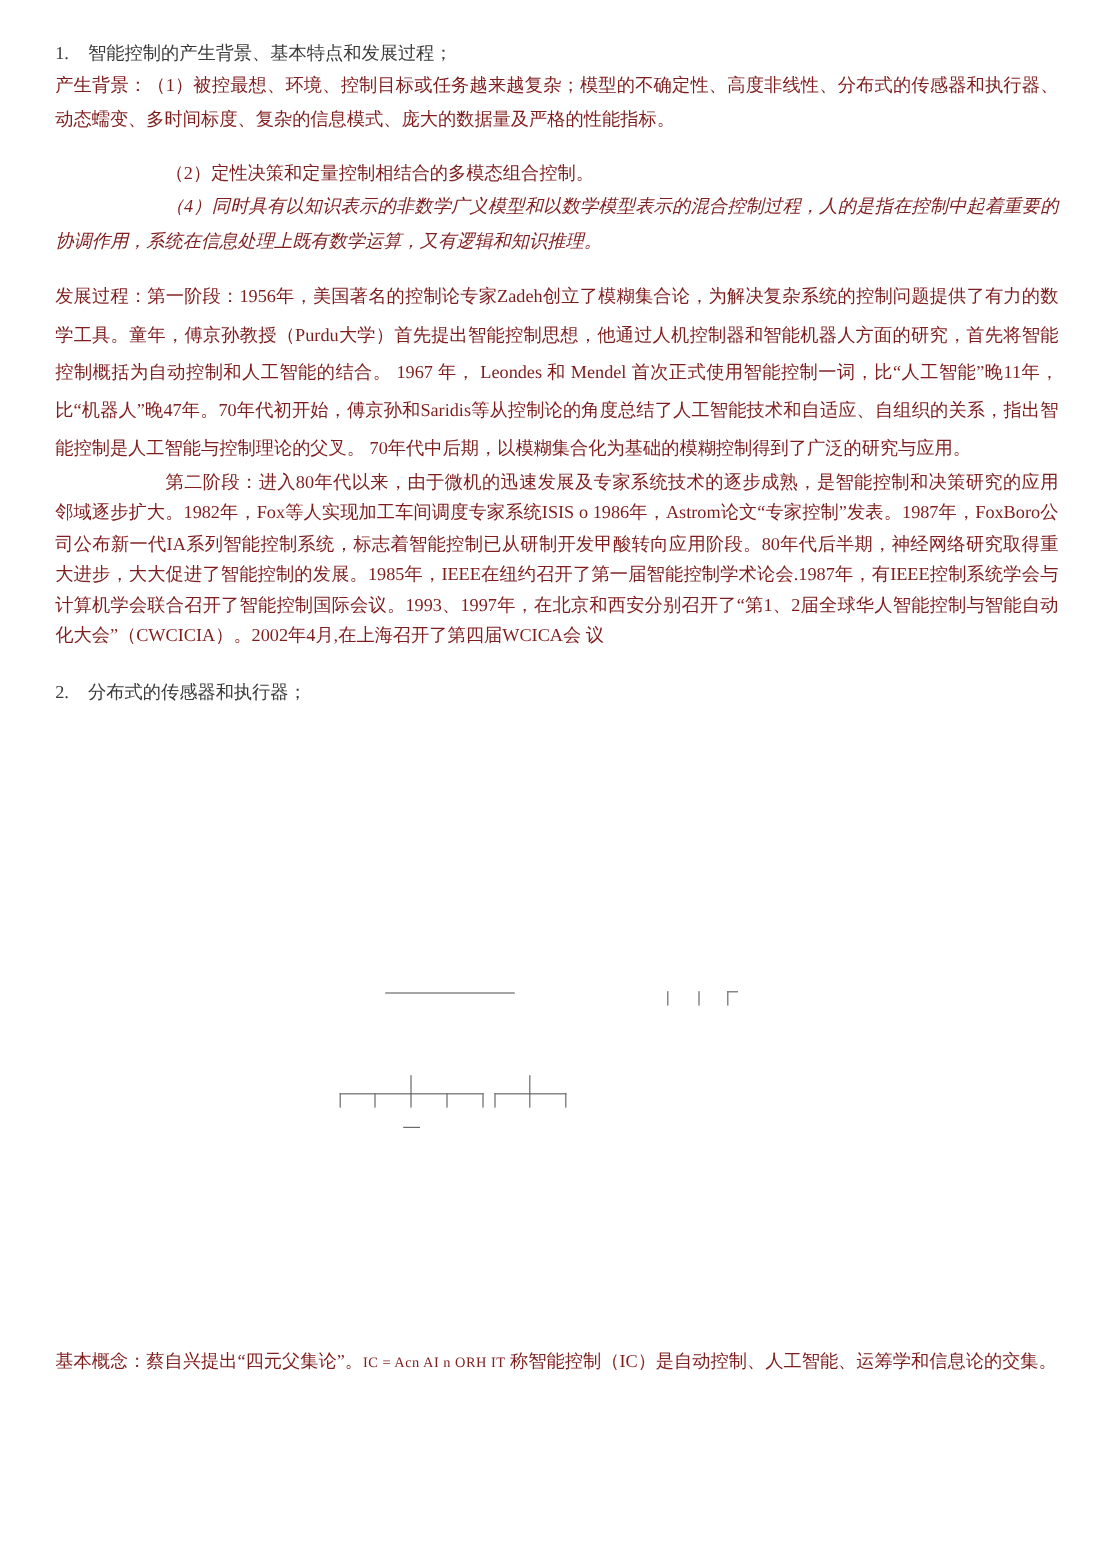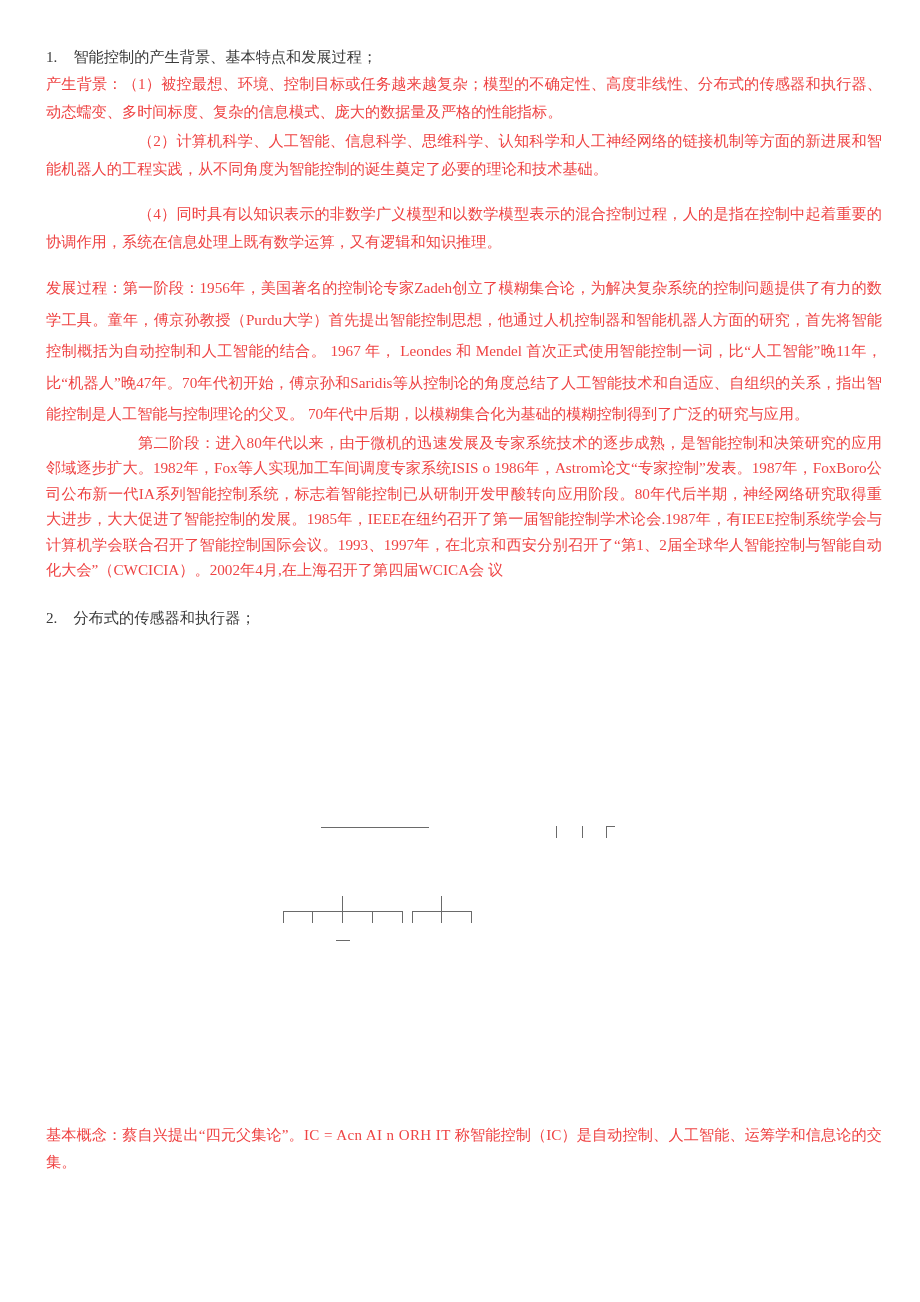--- a/index.html
+++ b/index.html
@@ -18,30 +18,30 @@
   .page {
     position: relative;
     width: 920px;
     height: 1302px;
     padding: 0;
     box-sizing: border-box;
   }
   .body-text {
     position: absolute;
     left: 46px;
-    top: 44px;
+    top: 32px;
     width: 836px;
   }
   p.para {
     margin: 0 0 0 0;
     font-size: 15.2px;
     line-height: 28.4px;
     text-align: justify;
     text-justify: inter-ideograph;
-    color: #ef4444;
+    color: #7f1d1d;
     letter-spacing: 0px;
   }
   p.tight {
     line-height: 25.5px;
   }
   .gap-md { height: 16px; }
   .gap-lg { height: 22px; }
   .num-item {
     font-size: 15.2px;
     line-height: 26px;
@@ -96,21 +96,21 @@
     font-size: 14.8px;
     color: #4a4a4a;
   }
   .faint { color: #6d6d6d; }
   .tiny-scrawl {
     font-size: 13px;
     color: #6a6a6a;
     letter-spacing: -0.5px;
   }
   .smallcaps-formula {
-    font-size: 15px;
+    font-size: 12px;
     letter-spacing: 0.4px;
   }
   .ital { font-style: italic; }
   .bottom-text {
     position: absolute;
     left: 46px;
     top: 1122px;
     width: 836px;
   }
 </style>
@@ -119,25 +119,25 @@
 
 <div class="page">
 
   <div class="body-text">
 
     <div class="num-item">
       <span class="numlabel">1.</span><span>智能控制的产生背景、基本特点和发展过程；</span>
     </div>
 
     <p class="para">产生背景：（1）被控最想、环境、控制目标或任务越来越复杂；模型的不确定性、高度非线性、分布式的传感器和执行器、动态蠕变、多时间标度、复杂的信息模式、庞大的数据量及严格的性能指标。</p>
-    <p class="para" style="text-indent:92px;">（2）计算机科学、人工智能、信息科学、思维科学、认知科学和人工神经网络的链接机制等方面的新进展和智能机器人的工程实践，从不同角度为智能控制的诞生奠定了必要的理论和技术基础。</p>
 
     <div class="gap-md"></div>
 
-    <p class="para" style="text-indent:92px;">（4）同时具有以知识表示的非数学广义模型和以数学模型表示的混合控制过程，人的是指在控制中起着重要的协调作用，系统在信息处理上既有数学运算，又有逻辑和知识推理。</p>
+    <p class="para" style="text-indent:92px;">（2）定性决策和定量控制相结合的多模态组合控制。</p>
+    <p class="para" style="text-indent:92px;font-style:italic;">（4）同时具有以知识表示的非数学广义模型和以数学模型表示的混合控制过程，人的是指在控制中起着重要的协调作用，系统在信息处理上既有数学运算，又有逻辑和知识推理。</p>
 
     <div class="gap-md"></div>
 
     <p class="para" style="line-height:31.5px;">发展过程：第一阶段：1956年，美国著名的控制论专家Zadeh创立了模糊集合论，为解决复杂系统的控制问题提供了有力的数学工具。童年，傅京孙教授（Purdu大学）首先提出智能控制思想，他通过人机控制器和智能机器人方面的研究，首先将智能控制概括为自动控制和人工智能的结合。 1967 年， Leondes 和 Mendel 首次正式使用智能控制一词，比“人工智能”晚11年，比“机器人”晚47年。70年代初开始，傅京孙和Saridis等从控制论的角度总结了人工智能技术和自适应、自组织的关系，指出智能控制是人工智能与控制理论的父叉。 70年代中后期，以模糊集合化为基础的模糊控制得到了广泛的研究与应用。</p>
     <p class="para tight" style="text-indent:92px;">第二阶段：进入80年代以来，由于微机的迅速发展及专家系统技术的逐步成熟，是智能控制和决策研究的应用邻域逐步扩大。1982年，Fox等人实现加工车间调度专家系统ISIS o 1986年，Astrom论文“专家控制”发表。1987年，FoxBoro公司公布新一代IA系列智能控制系统，标志着智能控制已从研制开发甲酸转向应用阶段。80年代后半期，神经网络研究取得重大进步，大大促进了智能控制的发展。1985年，IEEE在纽约召开了第一届智能控制学术论会.1987年，有IEEE控制系统学会与计算机学会联合召开了智能控制国际会议。1993、1997年，在北京和西安分别召开了“第1、2届全球华人智能控制与智能自动化大会”（CWCICIA）。2002年4月,在上海召开了第四届WCICA会 议</p>
 
     <div class="gap-lg"></div>
 
     <div class="num-item">
       <span class="numlabel">2.</span><span>分布式的传感器和执行器；</span>

